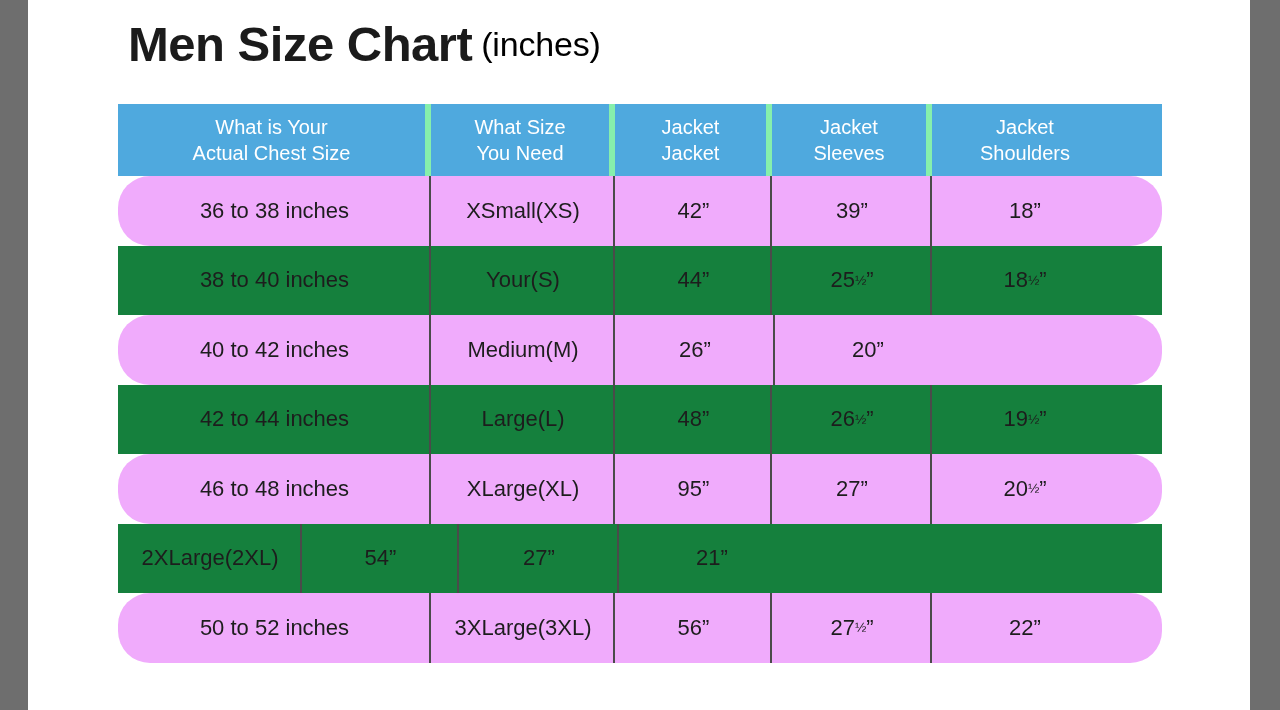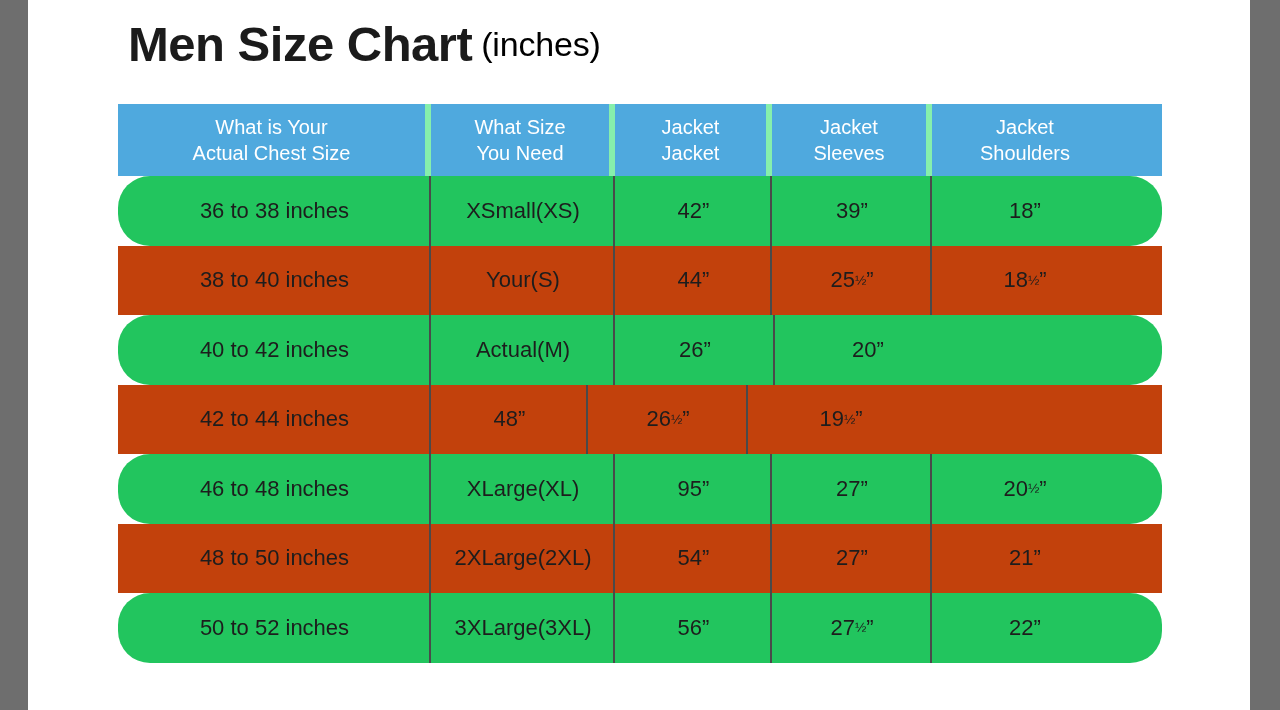--- a/index.html
+++ b/index.html
@@ -90,22 +90,22 @@
     border-right: 6px solid #86efac;
   }
   .th:last-child { border-right: none; }
   .th-line { display: block; }
 
   .tbody { }
   .tr {
     display: flex;
     height: 69.5px;
   }
-  .tr.shaded { background: #22c55e; border-radius: 32px; }
-  .tr.plain  { background: #c2410c; }
+  .tr.shaded { background: #f0abfc; border-radius: 32px; }
+  .tr.plain  { background: #15803d; }
 
   .td {
     position: relative;
     box-sizing: border-box;
     display: flex;
     align-items: center;
     justify-content: center;
     font-size: 22px;
     color: #1d1d1d;
     font-weight: 400;
@@ -185,39 +185,39 @@
           </div>
           <div class="tr plain">
             <div class="td c0 sep">38 to 40 inches</div>
             <div class="td c1 sep">Your(S)</div>
             <div class="td c2 sep">44”</div>
             <div class="td c3 sep">25<span class="frac">½</span>”</div>
             <div class="td c4">18<span class="frac">½</span>”</div>
           </div>
           <div class="tr shaded">
             <div class="td c0 sep">40 to 42 inches</div>
-            <div class="td c1 sep">Actual(M)</div>
+            <div class="td c1 sep">Medium(M)</div>
             <div class="td c3 sep">26”</div>
             <div class="td c4">20”</div>
           </div>
           <div class="tr plain">
             <div class="td c0 sep">42 to 44 inches</div>
+            <div class="td c1 sep">Large(L)</div>
             <div class="td c2 sep">48”</div>
             <div class="td c3 sep">26<span class="frac">½</span>”</div>
             <div class="td c4">19<span class="frac">½</span>”</div>
           </div>
           <div class="tr shaded">
             <div class="td c0 sep">46 to 48 inches</div>
             <div class="td c1 sep">XLarge(XL)</div>
             <div class="td c2 sep">95”</div>
             <div class="td c3 sep">27”</div>
             <div class="td c4">20<span class="frac">½</span>”</div>
           </div>
           <div class="tr plain">
-            <div class="td c0 sep">48 to 50 inches</div>
             <div class="td c1 sep">2XLarge(2XL)</div>
             <div class="td c2 sep">54”</div>
             <div class="td c3 sep">27”</div>
             <div class="td c4">21”</div>
           </div>
           <div class="tr shaded">
             <div class="td c0 sep">50 to 52 inches</div>
             <div class="td c1 sep">3XLarge(3XL)</div>
             <div class="td c2 sep">56”</div>
             <div class="td c3 sep">27<span class="frac">½</span>”</div>

